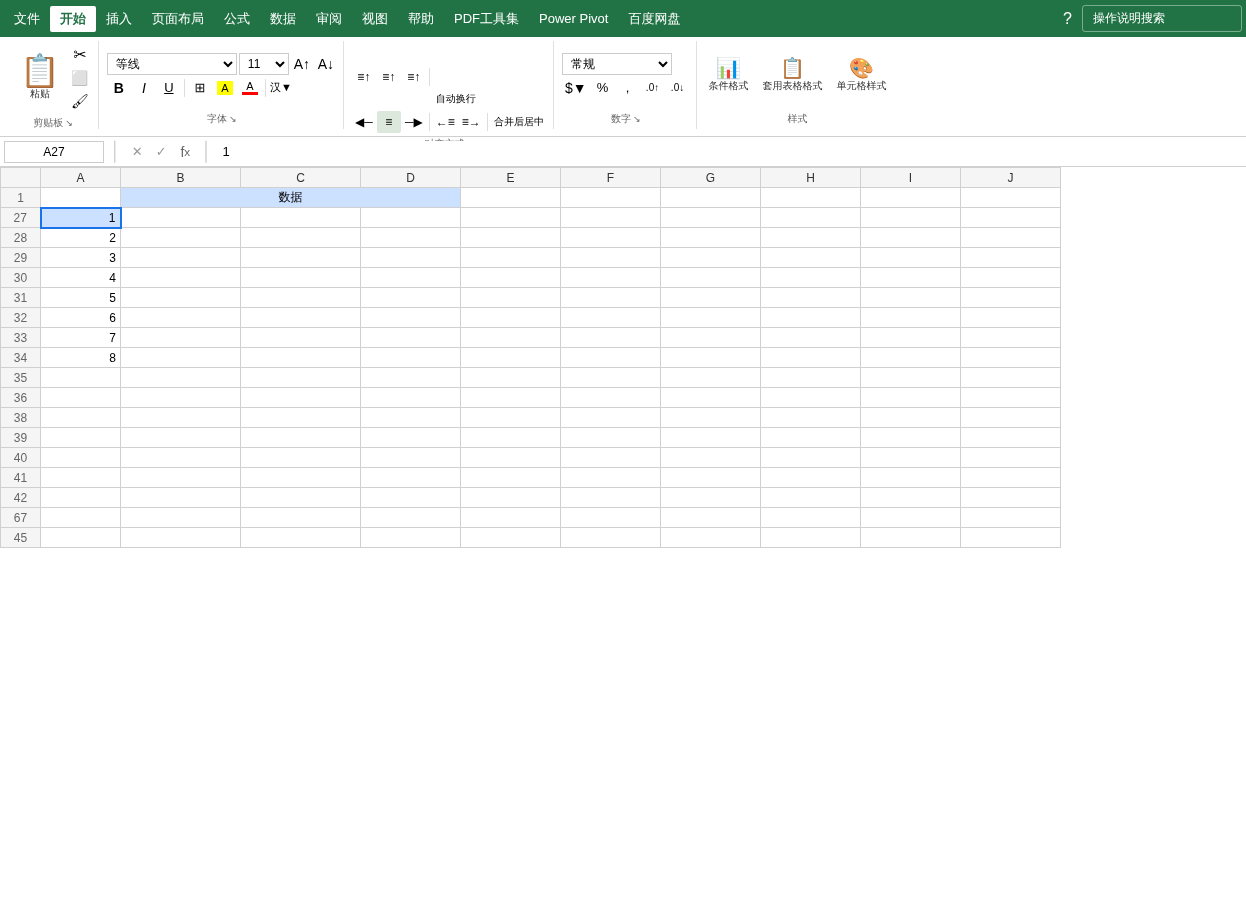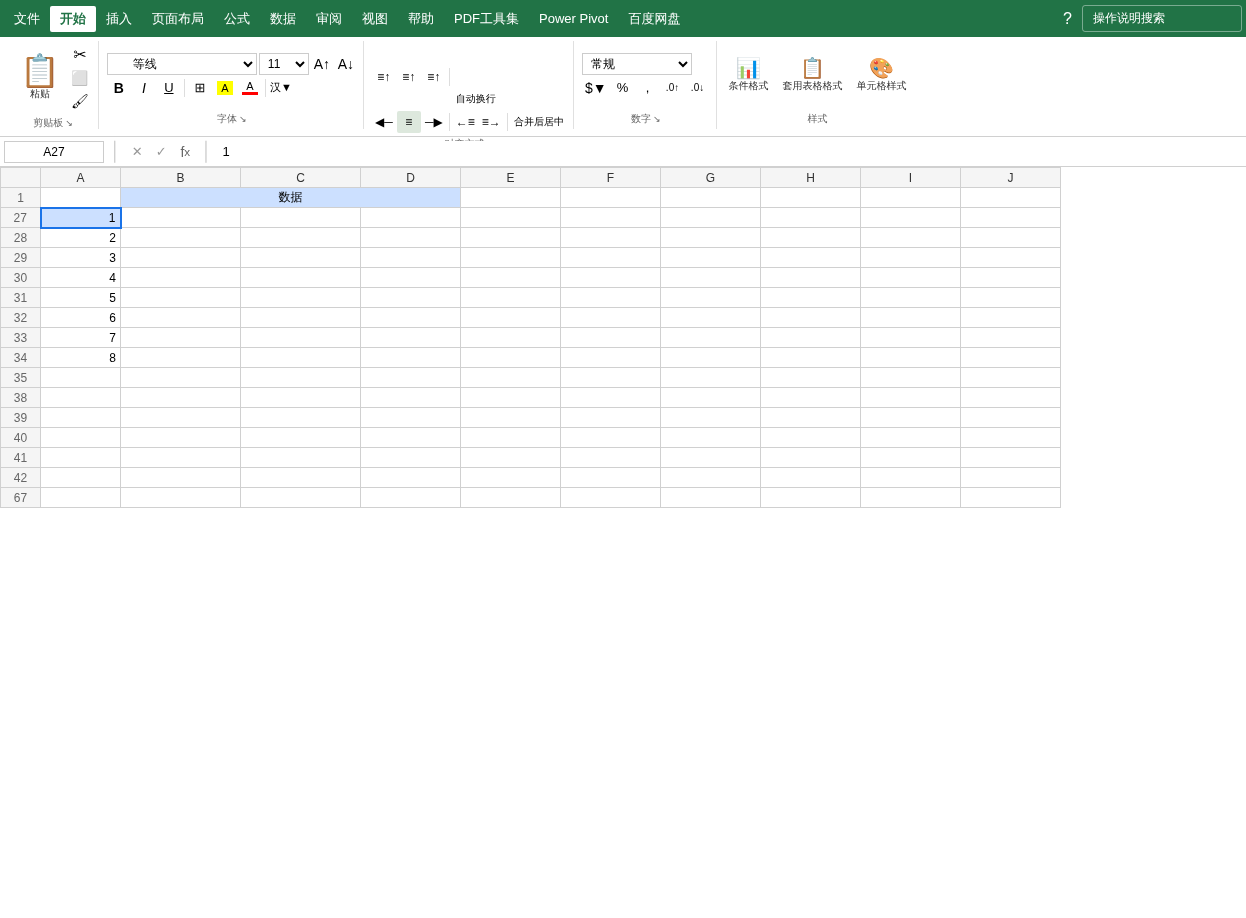--- a/index.html
+++ b/index.html
@@ -118,22 +118,22 @@
     .font-row {
       display: flex;
       align-items: center;
       gap: 2px;
     }
     select.font-name {
       font-size: 12px;
       height: 22px;
       border: 1px solid #ccc;
       background: #fff;
-      padding: 0 21px;
-      width: 150px;
+      padding: 0 4px;
+      width: 130px;
       cursor: pointer;
     }
     select.font-size {
       font-size: 12px;
       height: 22px;
       border: 1px solid #ccc;
       background: #fff;
       padding: 0 4px;
       width: 50px;
       cursor: pointer;
@@ -618,20 +618,33 @@
           <td class="cell" style="width: 120px;"></td>
           <td class="cell" style="width: 100px;"></td>
           <td class="cell" style="width: 100px;"></td>
           <td class="cell" style="width: 100px;"></td>
           <td class="cell" style="width: 100px;"></td>
           <td class="cell" style="width: 100px;"></td>
           <td class="cell" style="width: 100px;"></td>
           <td class="cell" style="width: 100px;"></td>
         </tr>
         <tr>
+          <td class="row-num">36</td>
+          <td class="cell" style="width: 80px;"></td>
+          <td class="cell" style="width: 120px;"></td>
+          <td class="cell" style="width: 120px;"></td>
+          <td class="cell" style="width: 100px;"></td>
+          <td class="cell" style="width: 100px;"></td>
+          <td class="cell" style="width: 100px;"></td>
+          <td class="cell" style="width: 100px;"></td>
+          <td class="cell" style="width: 100px;"></td>
+          <td class="cell" style="width: 100px;"></td>
+          <td class="cell" style="width: 100px;"></td>
+        </tr>
+        <tr>
           <td class="row-num">38</td>
           <td class="cell" style="width: 80px;"></td>
           <td class="cell" style="width: 120px;"></td>
           <td class="cell" style="width: 120px;"></td>
           <td class="cell" style="width: 100px;"></td>
           <td class="cell" style="width: 100px;"></td>
           <td class="cell" style="width: 100px;"></td>
           <td class="cell" style="width: 100px;"></td>
           <td class="cell" style="width: 100px;"></td>
           <td class="cell" style="width: 100px;"></td>
@@ -684,20 +697,33 @@
           <td class="cell" style="width: 100px;"></td>
           <td class="cell" style="width: 100px;"></td>
           <td class="cell" style="width: 100px;"></td>
           <td class="cell" style="width: 100px;"></td>
           <td class="cell" style="width: 100px;"></td>
           <td class="cell" style="width: 100px;"></td>
           <td class="cell" style="width: 100px;"></td>
         </tr>
         <tr>
           <td class="row-num">67</td>
+          <td class="cell" style="width: 80px;"></td>
+          <td class="cell" style="width: 120px;"></td>
+          <td class="cell" style="width: 120px;"></td>
+          <td class="cell" style="width: 100px;"></td>
+          <td class="cell" style="width: 100px;"></td>
+          <td class="cell" style="width: 100px;"></td>
+          <td class="cell" style="width: 100px;"></td>
+          <td class="cell" style="width: 100px;"></td>
+          <td class="cell" style="width: 100px;"></td>
+          <td class="cell" style="width: 100px;"></td>
+        </tr>
+        <tr>
+          <td class="row-num">45</td>
           <td class="cell" style="width: 80px;"></td>
           <td class="cell" style="width: 120px;"></td>
           <td class="cell" style="width: 120px;"></td>
           <td class="cell" style="width: 100px;"></td>
           <td class="cell" style="width: 100px;"></td>
           <td class="cell" style="width: 100px;"></td>
           <td class="cell" style="width: 100px;"></td>
           <td class="cell" style="width: 100px;"></td>
           <td class="cell" style="width: 100px;"></td>
           <td class="cell" style="width: 100px;"></td>

